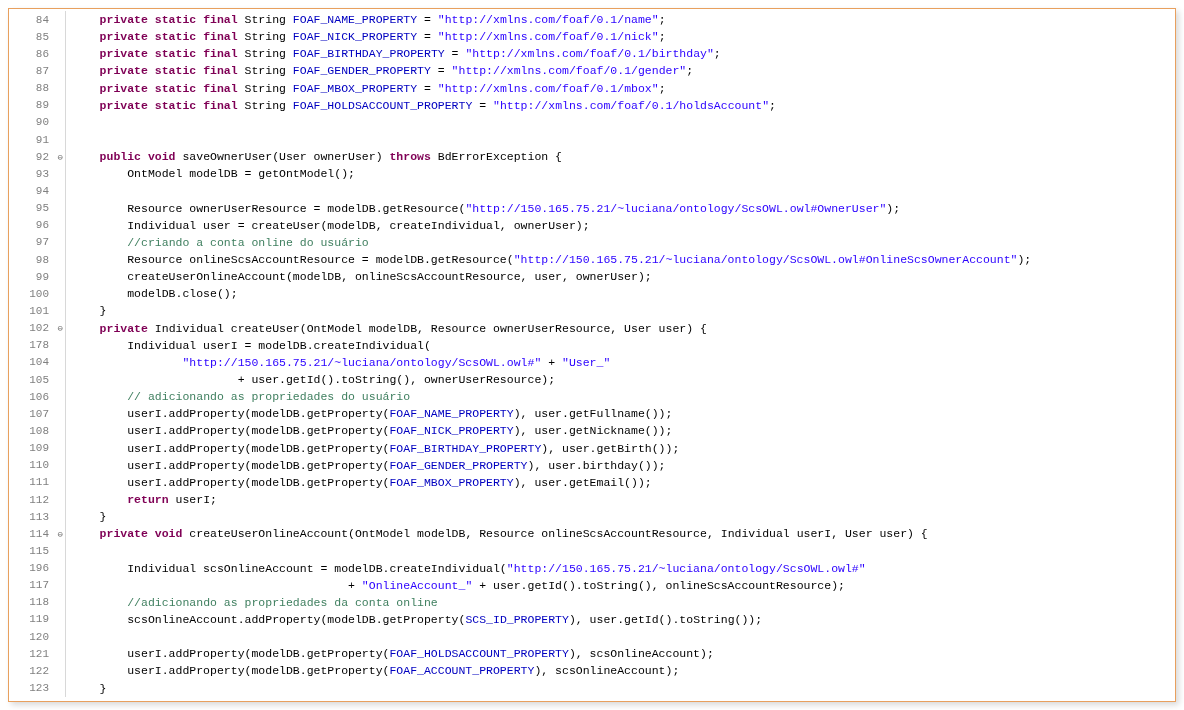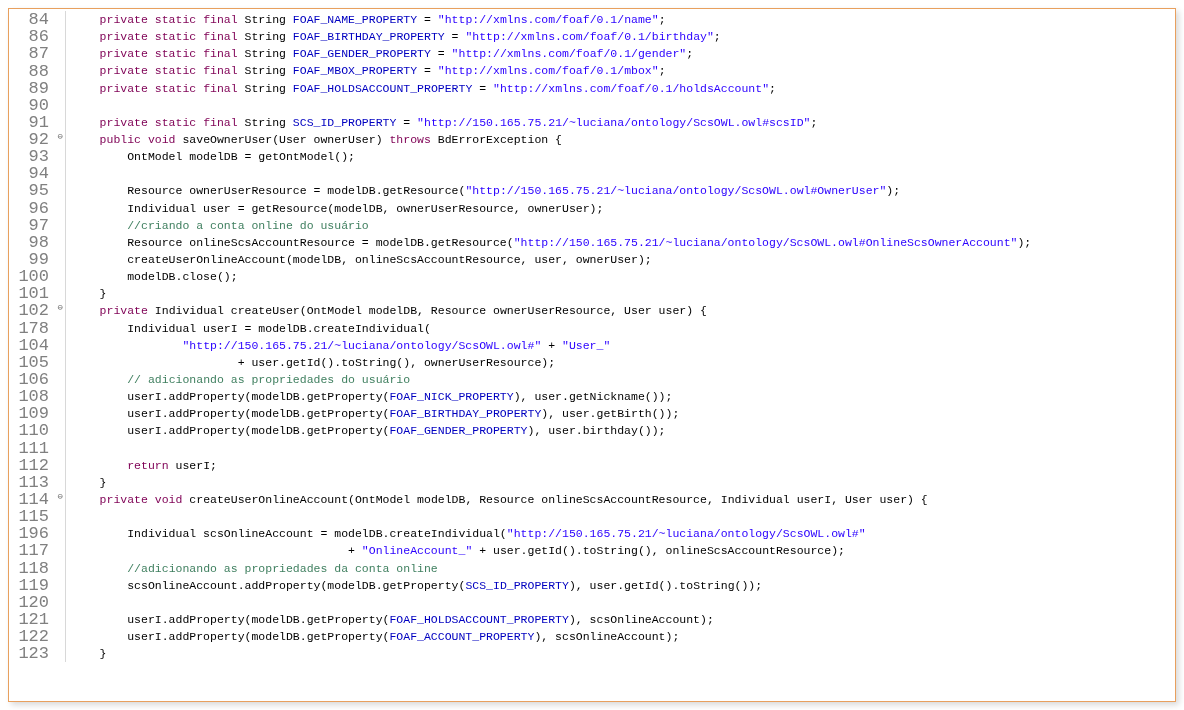--- a/index.html
+++ b/index.html
@@ -28,21 +28,21 @@
     height: 17.15px;
     white-space: pre;
   }
   .gutter {
     width: 44px;
     text-align: right;
     color: #808080;
     padding-right: 4px;
     flex-shrink: 0;
     position: relative;
-    font-size: 17px;
+    font-size: 11px;
   }
   .gutter.fold::after {
     content: "⊖";
     position: absolute;
     right: -10px;
     top: 1px;
     font-size: 9px;
     color: #6f6f6f;
   }
   .divider {
@@ -50,56 +50,58 @@
     background: #d8d8d8;
     align-self: stretch;
     flex-shrink: 0;
     margin-left: 12px;
     margin-right: 0px;
   }
   .code {
     padding-left: 6px;
     color: #000;
   }
-  .kw { color: #7f0055; font-weight: normal; }
+  .kw { color: #7f0055; font-weight: bold; }
   .static-field { color: #0000c0; }
   .str { color: #2a00ff; }
   .com { color: #3f7f5f; }
 </style>
 </head>
 <body>
 
 <div class="editor-frame">
   <div class="code-area" id="code-area">
       <div class="code-line"><div class="gutter">84</div><div class="divider"></div><div class="code"><span>    </span><span class="kw">private static final</span><span> String </span><span class="static-field">FOAF_NAME_PROPERTY</span><span> = </span><span class="str">"http://xmlns.com/foaf/0.1/name"</span><span>;</span></div></div>
+      <div class="code-line"><div class="gutter">85</div><div class="divider"></div><div class="code"><span>    </span><span class="kw">private static final</span><span> String </span><span class="static-field">FOAF_NICK_PROPERTY</span><span> = </span><span class="str">"http://xmlns.com/foaf/0.1/nick"</span><span>;</span></div></div>
       <div class="code-line"><div class="gutter">86</div><div class="divider"></div><div class="code"><span>    </span><span class="kw">private static final</span><span> String </span><span class="static-field">FOAF_BIRTHDAY_PROPERTY</span><span> = </span><span class="str">"http://xmlns.com/foaf/0.1/birthday"</span><span>;</span></div></div>
       <div class="code-line"><div class="gutter">87</div><div class="divider"></div><div class="code"><span>    </span><span class="kw">private static final</span><span> String </span><span class="static-field">FOAF_GENDER_PROPERTY</span><span> = </span><span class="str">"http://xmlns.com/foaf/0.1/gender"</span><span>;</span></div></div>
       <div class="code-line"><div class="gutter">88</div><div class="divider"></div><div class="code"><span>    </span><span class="kw">private static final</span><span> String </span><span class="static-field">FOAF_MBOX_PROPERTY</span><span> = </span><span class="str">"http://xmlns.com/foaf/0.1/mbox"</span><span>;</span></div></div>
       <div class="code-line"><div class="gutter">89</div><div class="divider"></div><div class="code"><span>    </span><span class="kw">private static final</span><span> String </span><span class="static-field">FOAF_HOLDSACCOUNT_PROPERTY</span><span> = </span><span class="str">"http://xmlns.com/foaf/0.1/holdsAccount"</span><span>;</span></div></div>
       <div class="code-line"><div class="gutter">90</div><div class="divider"></div></div>
-      <div class="code-line"><div class="gutter">91</div><div class="divider"></div><div class="code"><span>    </span><span class="kw">private static final</span><span> String </span><span class="static-field">SCS_ID_PROPERTY</span><span> = </span><span class="str">"http://150.165.75.21/~luciana/ontology/ScsOWL.owl#scsID"</span><span>;</span></div></div>
+      <div class="code-line"><div class="gutter">91</div><div class="divider"></div></div>
       <div class="code-line"><div class="gutter fold">92</div><div class="divider"></div><div class="code"><span>    </span><span class="kw">public void</span><span> saveOwnerUser(User ownerUser) </span><span class="kw">throws</span><span> BdErrorException {</span></div></div>
       <div class="code-line"><div class="gutter">93</div><div class="divider"></div><div class="code"><span>        OntModel modelDB = getOntModel();</span></div></div>
       <div class="code-line"><div class="gutter">94</div><div class="divider"></div></div>
       <div class="code-line"><div class="gutter">95</div><div class="divider"></div><div class="code"><span>        Resource ownerUserResource = modelDB.getResource(</span><span class="str">"http://150.165.75.21/~luciana/ontology/ScsOWL.owl#OwnerUser"</span><span>);</span></div></div>
-      <div class="code-line"><div class="gutter">96</div><div class="divider"></div><div class="code"><span>        Individual user = getResource(modelDB, ownerUserResource, ownerUser);</span></div></div>
+      <div class="code-line"><div class="gutter">96</div><div class="divider"></div><div class="code"><span>        Individual user = createUser(modelDB, createIndividual, ownerUser);</span></div></div>
       <div class="code-line"><div class="gutter">97</div><div class="divider"></div><div class="code"><span>        </span><span class="com">//criando a conta online do usuário</span></div></div>
       <div class="code-line"><div class="gutter">98</div><div class="divider"></div><div class="code"><span>        Resource onlineScsAccountResource = modelDB.getResource(</span><span class="str">"http://150.165.75.21/~luciana/ontology/ScsOWL.owl#OnlineScsOwnerAccount"</span><span>);</span></div></div>
       <div class="code-line"><div class="gutter">99</div><div class="divider"></div><div class="code"><span>        createUserOnlineAccount(modelDB, onlineScsAccountResource, user, ownerUser);</span></div></div>
       <div class="code-line"><div class="gutter">100</div><div class="divider"></div><div class="code"><span>        modelDB.close();</span></div></div>
       <div class="code-line"><div class="gutter">101</div><div class="divider"></div><div class="code"><span>    }</span></div></div>
       <div class="code-line"><div class="gutter fold">102</div><div class="divider"></div><div class="code"><span>    </span><span class="kw">private</span><span> Individual createUser(OntModel modelDB, Resource ownerUserResource, User user) {</span></div></div>
       <div class="code-line"><div class="gutter">178</div><div class="divider"></div><div class="code"><span>        Individual userI = modelDB.createIndividual(</span></div></div>
       <div class="code-line"><div class="gutter">104</div><div class="divider"></div><div class="code"><span>                </span><span class="str">"http://150.165.75.21/~luciana/ontology/ScsOWL.owl#"</span><span> + </span><span class="str">"User_"</span></div></div>
       <div class="code-line"><div class="gutter">105</div><div class="divider"></div><div class="code"><span>                        + user.getId().toString(), ownerUserResource);</span></div></div>
       <div class="code-line"><div class="gutter">106</div><div class="divider"></div><div class="code"><span>        </span><span class="com">// adicionando as propriedades do usuário</span></div></div>
+      <div class="code-line"><div class="gutter">107</div><div class="divider"></div><div class="code"><span>        userI.addProperty(modelDB.getProperty(</span><span class="static-field">FOAF_NAME_PROPERTY</span><span>), user.getFullname());</span></div></div>
       <div class="code-line"><div class="gutter">108</div><div class="divider"></div><div class="code"><span>        userI.addProperty(modelDB.getProperty(</span><span class="static-field">FOAF_NICK_PROPERTY</span><span>), user.getNickname());</span></div></div>
       <div class="code-line"><div class="gutter">109</div><div class="divider"></div><div class="code"><span>        userI.addProperty(modelDB.getProperty(</span><span class="static-field">FOAF_BIRTHDAY_PROPERTY</span><span>), user.getBirth());</span></div></div>
       <div class="code-line"><div class="gutter">110</div><div class="divider"></div><div class="code"><span>        userI.addProperty(modelDB.getProperty(</span><span class="static-field">FOAF_GENDER_PROPERTY</span><span>), user.birthday());</span></div></div>
-      <div class="code-line"><div class="gutter">111</div><div class="divider"></div></div>
+      <div class="code-line"><div class="gutter">111</div><div class="divider"></div><div class="code"><span>        userI.addProperty(modelDB.getProperty(</span><span class="static-field">FOAF_MBOX_PROPERTY</span><span>), user.getEmail());</span></div></div>
       <div class="code-line"><div class="gutter">112</div><div class="divider"></div><div class="code"><span>        </span><span class="kw">return</span><span> userI;</span></div></div>
       <div class="code-line"><div class="gutter">113</div><div class="divider"></div><div class="code"><span>    }</span></div></div>
       <div class="code-line"><div class="gutter fold">114</div><div class="divider"></div><div class="code"><span>    </span><span class="kw">private void</span><span> createUserOnlineAccount(OntModel modelDB, Resource onlineScsAccountResource, Individual userI, User user) {</span></div></div>
       <div class="code-line"><div class="gutter">115</div><div class="divider"></div><div class="code"><span></span></div></div>
       <div class="code-line"><div class="gutter">196</div><div class="divider"></div><div class="code"><span>        Individual scsOnlineAccount = modelDB.createIndividual(</span><span class="str">"http://150.165.75.21/~luciana/ontology/ScsOWL.owl#"</span></div></div>
       <div class="code-line"><div class="gutter">117</div><div class="divider"></div><div class="code"><span>                                        + </span><span class="str">"OnlineAccount_"</span><span> + user.getId().toString(), onlineScsAccountResource);</span></div></div>
       <div class="code-line"><div class="gutter">118</div><div class="divider"></div><div class="code"><span>        </span><span class="com">//adicionando as propriedades da conta online</span></div></div>
       <div class="code-line"><div class="gutter">119</div><div class="divider"></div><div class="code"><span>        scsOnlineAccount.addProperty(modelDB.getProperty(</span><span class="static-field">SCS_ID_PROPERTY</span><span>), user.getId().toString());</span></div></div>
       <div class="code-line"><div class="gutter">120</div><div class="divider"></div><div class="code"><span></span></div></div>
       <div class="code-line"><div class="gutter">121</div><div class="divider"></div><div class="code"><span>        userI.addProperty(modelDB.getProperty(</span><span class="static-field">FOAF_HOLDSACCOUNT_PROPERTY</span><span>), scsOnlineAccount);</span></div></div>

